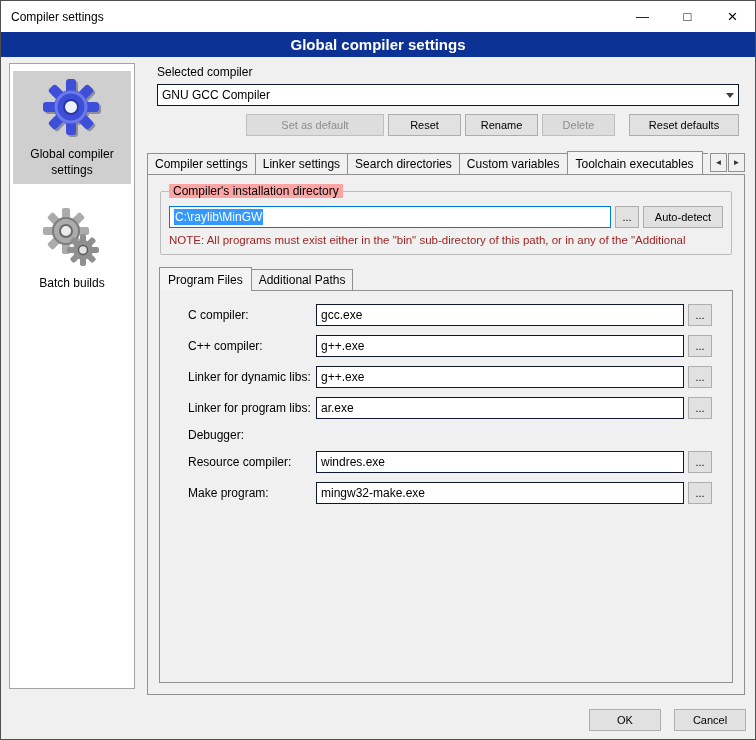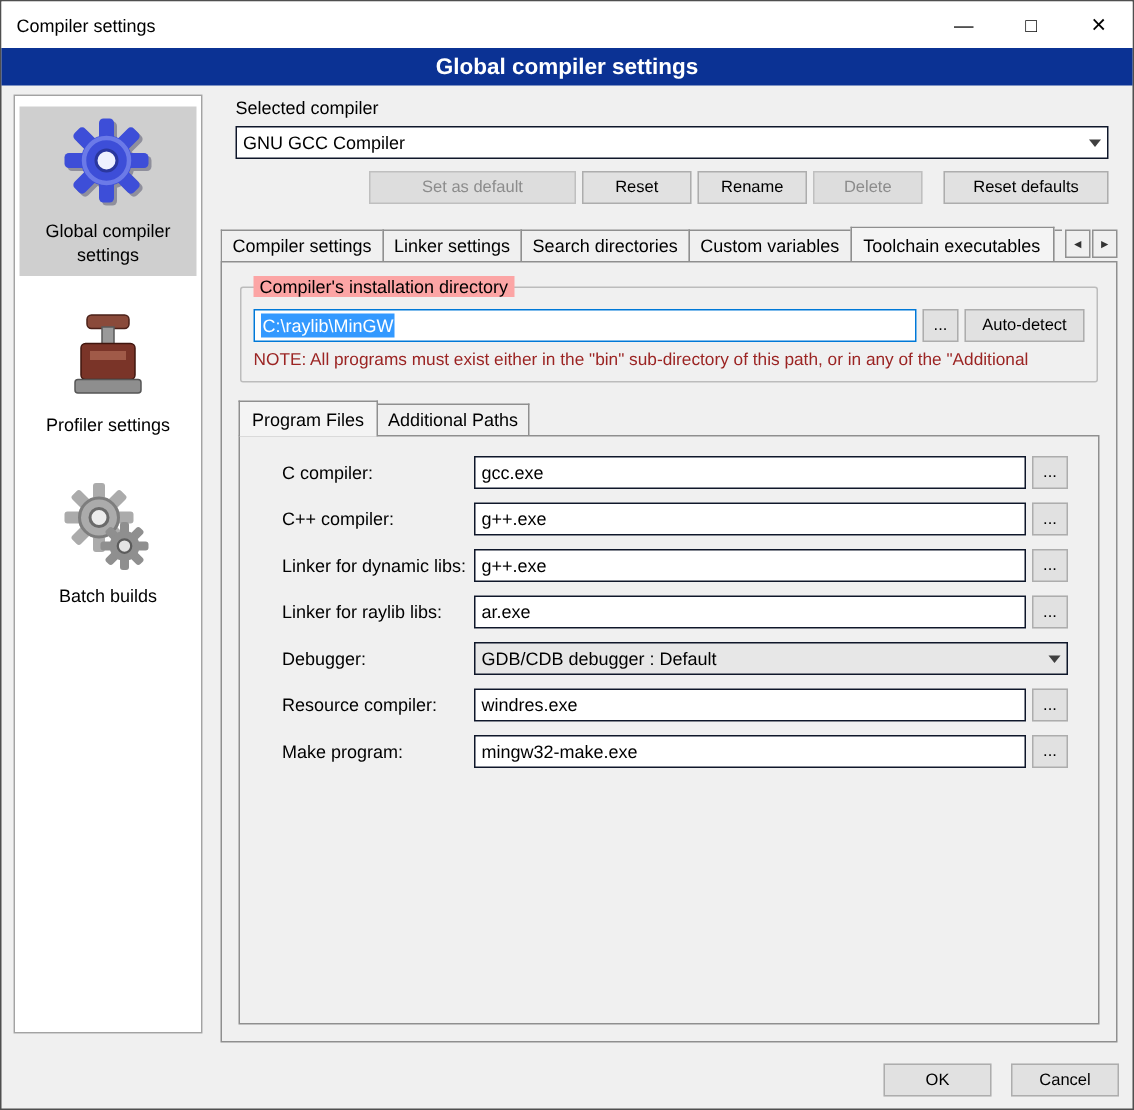--- a/index.html
+++ b/index.html
@@ -141,32 +141,20 @@
                 <circle r="17"></circle>
               </g>
               <circle r="15" fill="none" stroke="#6b7ae8" stroke-width="3"></circle>
               <circle r="7" fill="#eef1ff" stroke="#2a379e" stroke-width="2"></circle>
             </g>
           </svg>
         </span>
         <span class="side-label">Global compiler settings</span>
       </div>
 
-      <div class="side-item">
-        <span class="side-icon">
-          <svg width="64" height="64" viewBox="0 0 64 64">
-            <rect x="18" y="5" width="28" height="9" rx="3" fill="#8a4a3a" stroke="#4a2018"></rect>
-            <rect x="28" y="13" width="8" height="12" fill="#9a9a9a" stroke="#5a5a5a"></rect>
-            <rect x="14" y="24" width="36" height="24" rx="3" fill="#7a3428" stroke="#40160e"></rect>
-            <rect x="20" y="29" width="24" height="6" fill="#a05a48"></rect>
-            <rect x="10" y="48" width="44" height="9" rx="2" fill="#8e8e8e" stroke="#565656"></rect>
-          </svg>
-        </span>
-        <span class="side-label">Profiler settings</span>
-      </div>
 
       <div class="side-item">
         <span class="side-icon">
           <svg width="64" height="64" viewBox="0 0 64 64">
             <g transform="translate(26,26)">
               <g fill="#ababab">
                 <rect x="-4" y="-23" width="8" height="46" rx="2"></rect>
                 <rect x="-4" y="-23" width="8" height="46" rx="2" transform="rotate(45)"></rect>
                 <rect x="-4" y="-23" width="8" height="46" rx="2" transform="rotate(90)"></rect>
                 <rect x="-4" y="-23" width="8" height="46" rx="2" transform="rotate(135)"></rect>
@@ -262,33 +250,29 @@
 
           <div class="row">
             <span class="lbl">Linker for dynamic libs:</span>
             <div class="text-input ctrl">
               <span>g++.exe</span>
             </div>
             <button class="browse-btn">...</button>
           </div>
 
           <div class="row">
-            <span class="lbl">Linker for raylib libs:</span>
+            <span class="lbl">Linker for program libs:</span>
             <div class="text-input ctrl">
               <span>ar.exe</span>
             </div>
             <button class="browse-btn">...</button>
           </div>
 
           <div class="row">
             <span class="lbl">Debugger:</span>
-            <div class="combo gray ctrl">
-              <span class="combo-text">GDB/CDB debugger : Default</span>
-              <span class="combo-arrow"></span>
-            </div>
           </div>
 
           <div class="row">
             <span class="lbl">Resource compiler:</span>
             <div class="text-input ctrl">
               <span>windres.exe</span>
             </div>
             <button class="browse-btn">...</button>
           </div>
 

